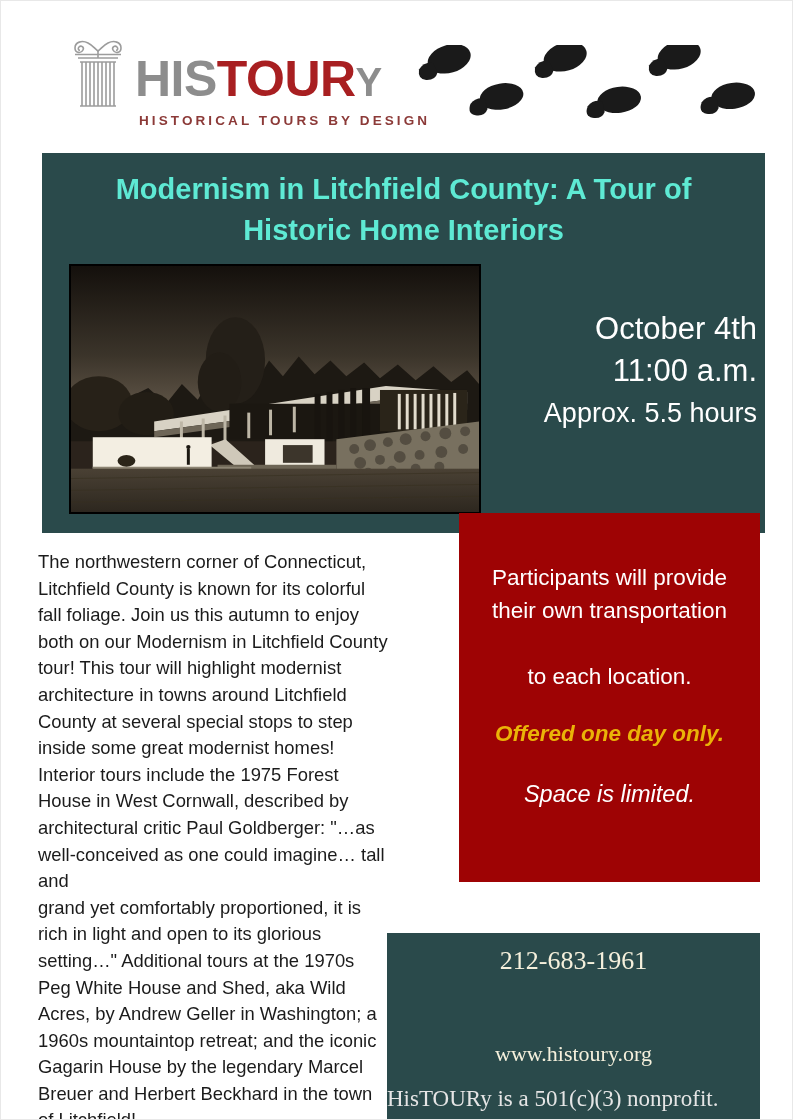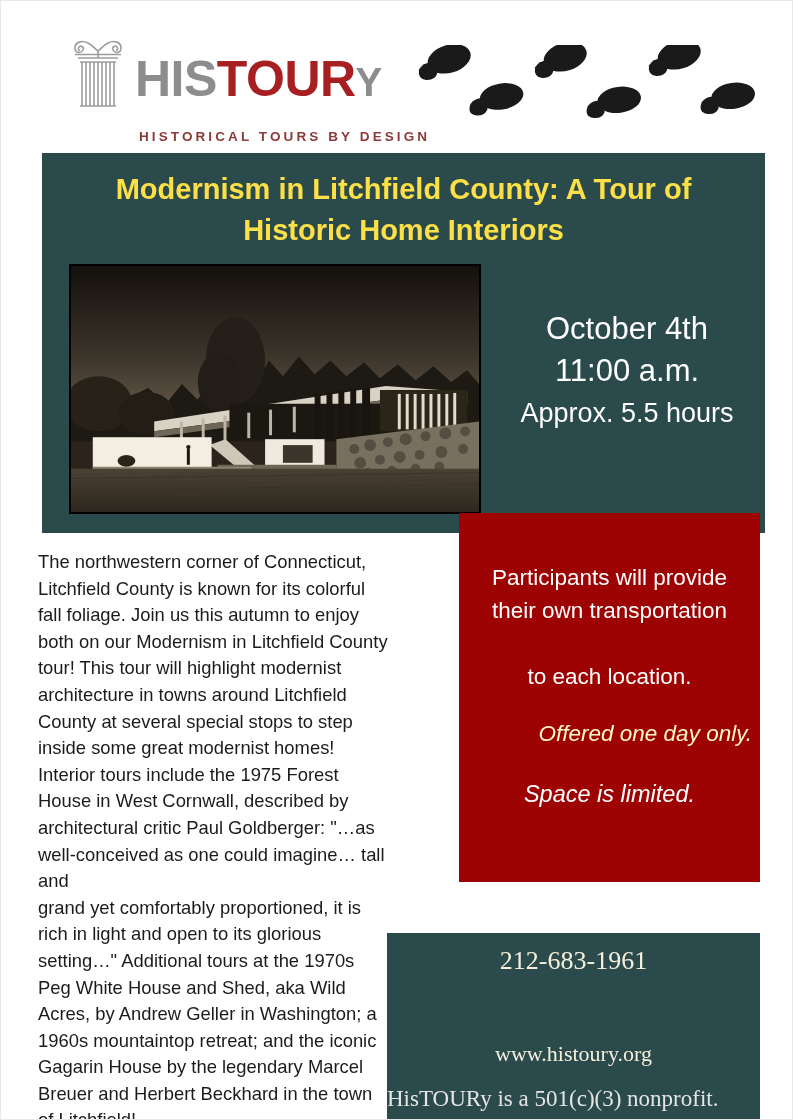--- a/index.html
+++ b/index.html
@@ -58,21 +58,21 @@
     letter-spacing: -0.5px;
     line-height: 54px;
     white-space: nowrap;
     margin-bottom: 2px;
   }
   #wordmark .w-gray  { color: #8d8d8d; }
   #wordmark .w-red   { color: #a81f21; }
   #wordmark .w-y     { color: #8d8d8d; font-size: 40px; }
 
   #tagline {
-    margin-top: 18px;
+    margin-top: 2px;
     margin-left: 70px;
     font-size: 13.5px;
     font-weight: bold;
     letter-spacing: 3.1px;
     color: #8c3a38;
     white-space: nowrap;
   }
 
   #footprints {
     position: absolute;
@@ -92,21 +92,21 @@
     background: #2a4a4b;
     box-sizing: border-box;
   }
 
   #poster-title {
     position: absolute;
     left: 34px;
     top: 16px;
     width: 655px;
     text-align: center;
-    color: #fde047;
+    color: #5eead4;
     font-size: 29px;
     font-weight: bold;
     line-height: 41px;
     letter-spacing: 0px;
   }
 
   #tour-photo {
     position: absolute;
     left: 27px;
     top: 111px;
@@ -117,21 +117,21 @@
     overflow: hidden;
     background: #2b231c;
   }
   #tour-photo svg { display: block; width: 100%; height: 100%; }
 
   #when-block {
     position: absolute;
     left: 455px;
     top: 155px;
     width: 260px;
-    text-align: center;
+    text-align: right;
     color: #ffffff;
     line-height: 42px;
   }
   #when-date  { font-size: 31px; }
   #when-time  { font-size: 31px; }
   #when-dur   { font-size: 27px; }
 
   
   #body-copy {
     position: absolute;
@@ -164,25 +164,25 @@
     font-size: 22.5px;
     line-height: 33px;
     white-space: pre-line;
   }
 
   #notice-oneday {
     position: absolute;
     left: 8px;
     top: 205px;
     width: 285px;
-    text-align: right;
-    color: #fef9c3;
+    text-align: center;
+    color: #eab308;
     font-size: 22.5px;
     font-style: italic;
-    font-weight: normal;
+    font-weight: bold;
     line-height: 32px;
   }
 
   #notice-space {
     position: absolute;
     left: 8px;
     top: 265px;
     width: 285px;
     text-align: center;
     color: #ffffff;

